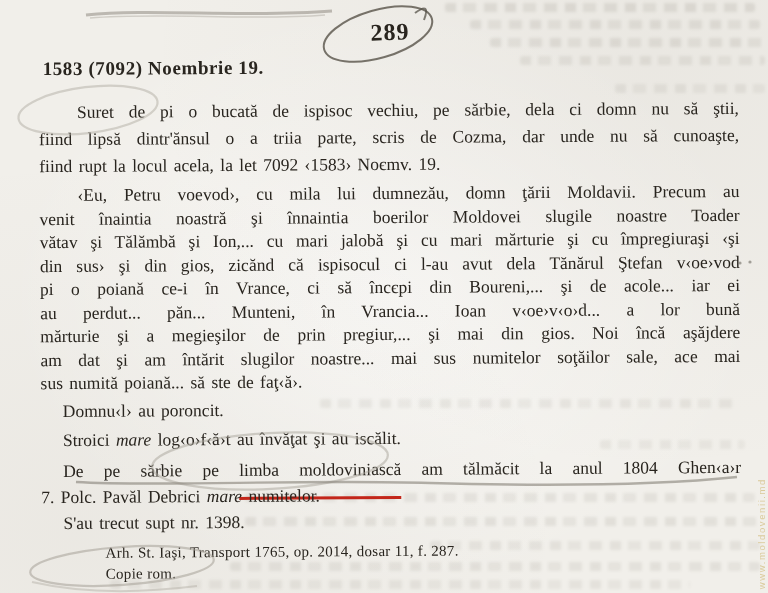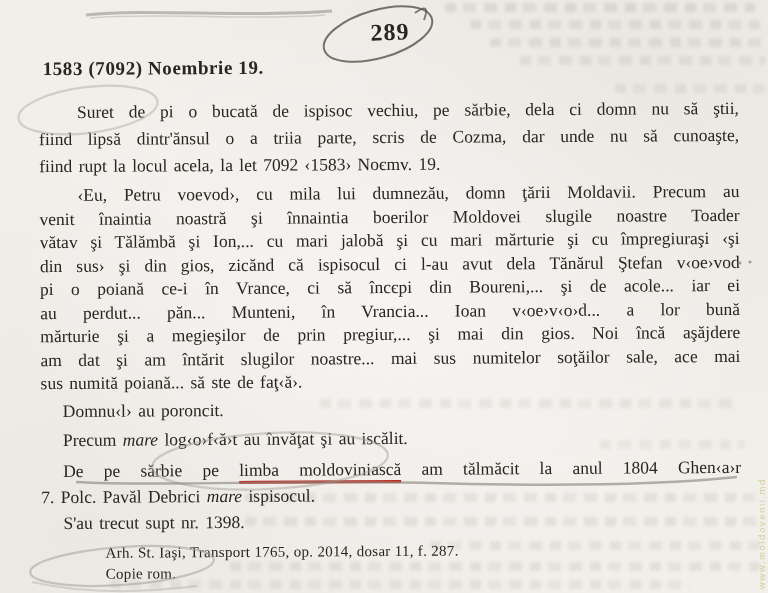--- a/index.html
+++ b/index.html
@@ -34,21 +34,21 @@
   .p2{margin-top:4px;}
   .single{margin-top:2px;}
   .p3{margin-top:4px;}
   .p3 .bodyline{line-height:26px;}
   .sau{margin-top:0;}
   .archive{margin:6px 0 0 64px;font-size:15px;line-height:20.5px;letter-spacing:.3px;}
   .archive .arch-line{margin-top:1px;}
   .it{font-style:italic;text-align:right;}
   .red-ul{
     border-bottom:3.5px solid #c3261a;
-    padding-bottom:1px;
+    padding-bottom:17px;
   }
   .ghost{
     position:absolute;border-radius:3px;pointer-events:none;
     background:repeating-linear-gradient(90deg,
       rgba(118,112,100,.30) 0 11px, rgba(118,112,100,0) 11px 18px,
       rgba(118,112,100,.24) 18px 31px, rgba(118,112,100,0) 31px 39px,
       rgba(118,112,100,.28) 39px 52px, rgba(118,112,100,0) 52px 60px);
     filter:blur(1.4px);height:9px;
   }
   .marks{position:absolute;inset:0;pointer-events:none;}
@@ -94,25 +94,25 @@
     <div class="bodyline just">din sus› şi din gios, zicănd că ispisocul ci l-au avut dela Tănărul Ştefan v‹oe›vod</div>
     <div class="bodyline just">pi o poiană ce-i în Vrance, ci să încєpi din Boureni,... şi de acole... iar ei</div>
     <div class="bodyline just">au perdut... păn... Munteni, în Vrancia... Ioan v‹oe›v‹o›d... a lor bună</div>
     <div class="bodyline just">mărturie şi a megieşilor de prin pregiur,... şi mai din gios. Noi încă aşăjdere</div>
     <div class="bodyline just">am dat şi am întărit slugilor noastre... mai sus numitelor soţăilor sale, ace mai</div>
     <div class="bodyline">sus numită poiană... să ste de faţ‹ă›.</div>
   </div>
 
   <div class="single bodyline ind-s">Domnu‹l› au poroncit.</div>
 
-  <div class="single bodyline ind-s"><span>Precum </span><span class="it">mare</span><span> log‹o›f‹ă›t au învăţat şi au iscălit.</span></div>
+  <div class="single bodyline ind-s"><span>Stroici </span><span class="it">mare</span><span> log‹o›f‹ă›t au învăţat şi au iscălit.</span></div>
 
   <div class="p3">
     <div class="bodyline just ind-s"><span>De pe sărbie pe </span><span class="red-ul">limba moldoviniască</span><span> am tălmăcit la anul 1804 Ghen‹a›r</span></div>
-    <div class="bodyline"><span>7. Polc. Pavăl Debrici </span><span class="it">mare</span><span> ispisocul.</span></div>
+    <div class="bodyline"><span>7. Polc. Pavăl Debrici </span><span class="it">mare</span><span> numitelor.</span></div>
   </div>
 
   <div class="sau bodyline ind-s">S'au trecut supt nr. 1398.</div>
 
   <div class="archive">
     <div class="arch-line">Arh. St. Iaşi, Transport 1765, op. 2014, dosar 11, f. 287.</div>
     <div class="arch-line">Copie rom.</div>
   </div>
 
 </div>

